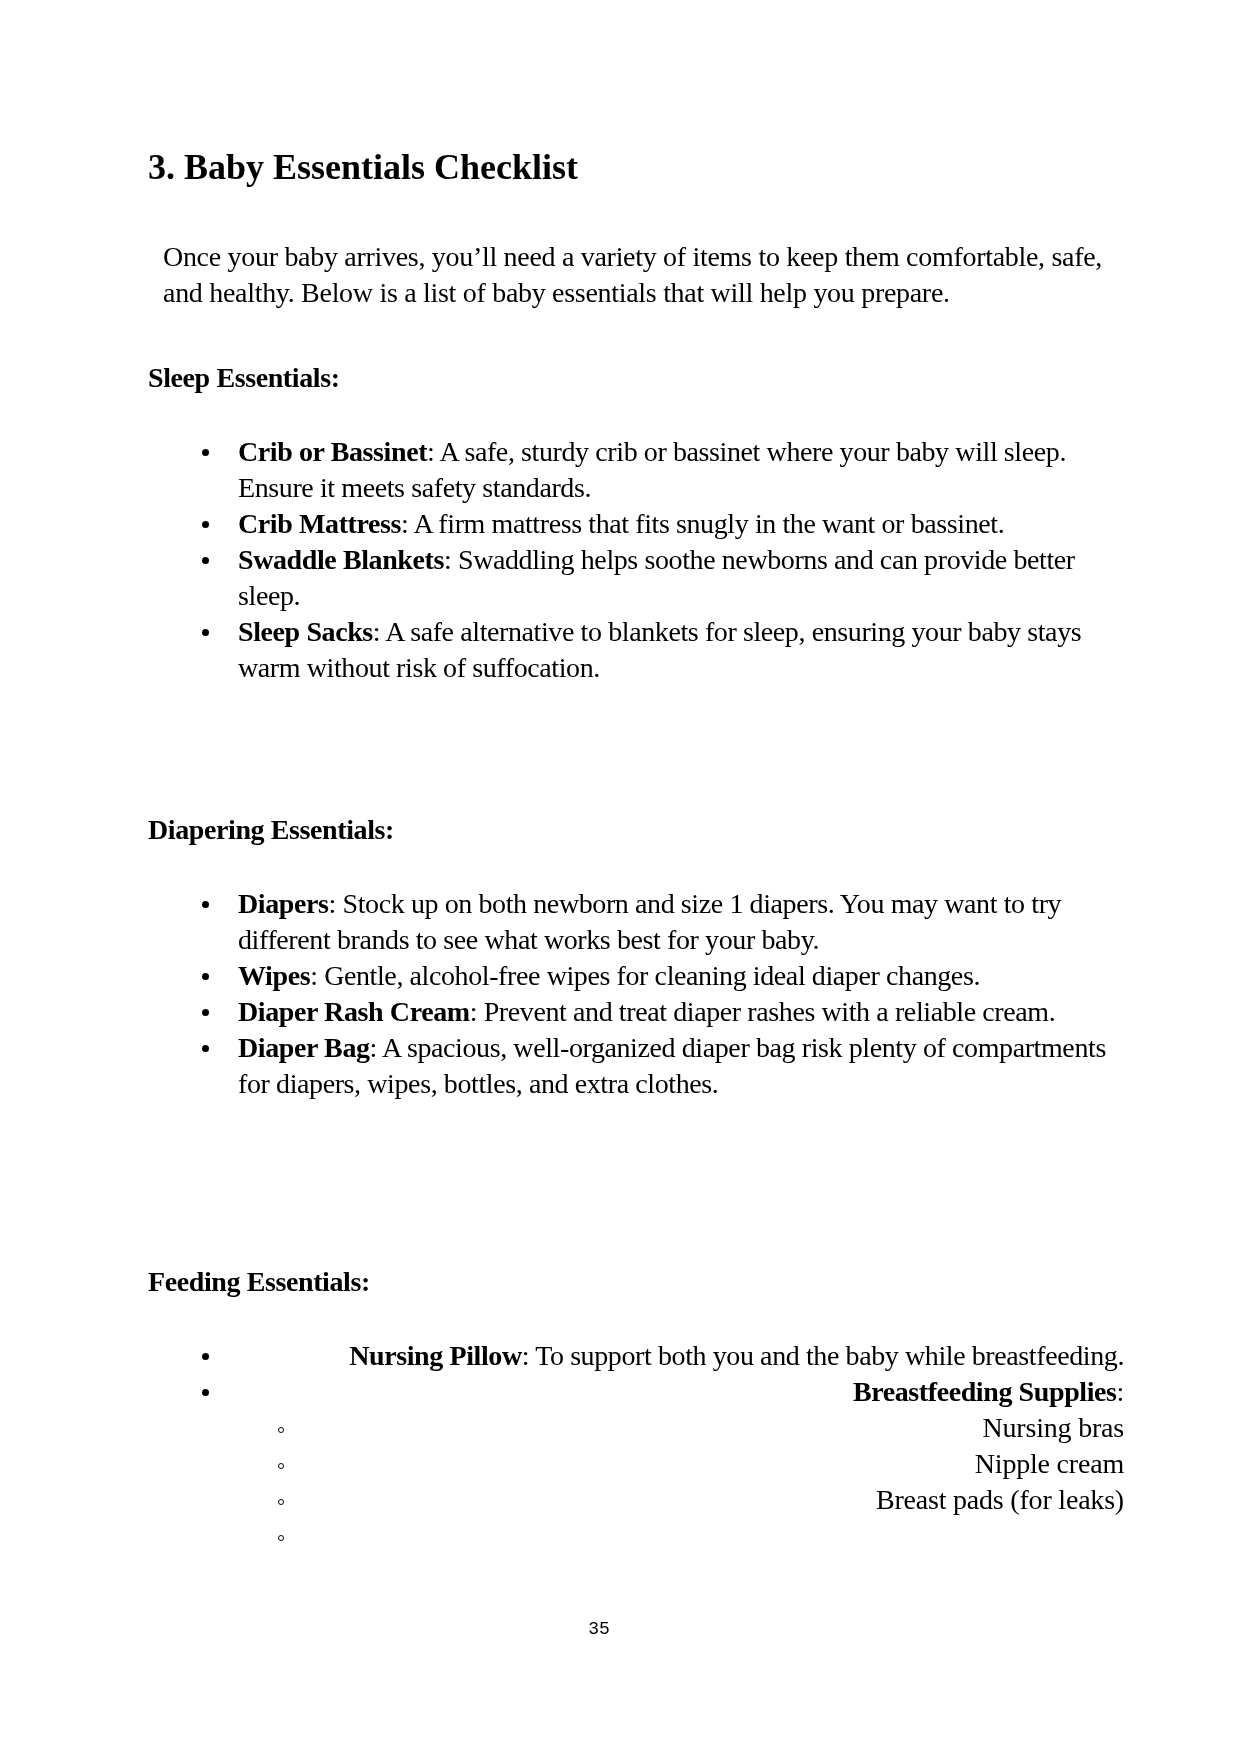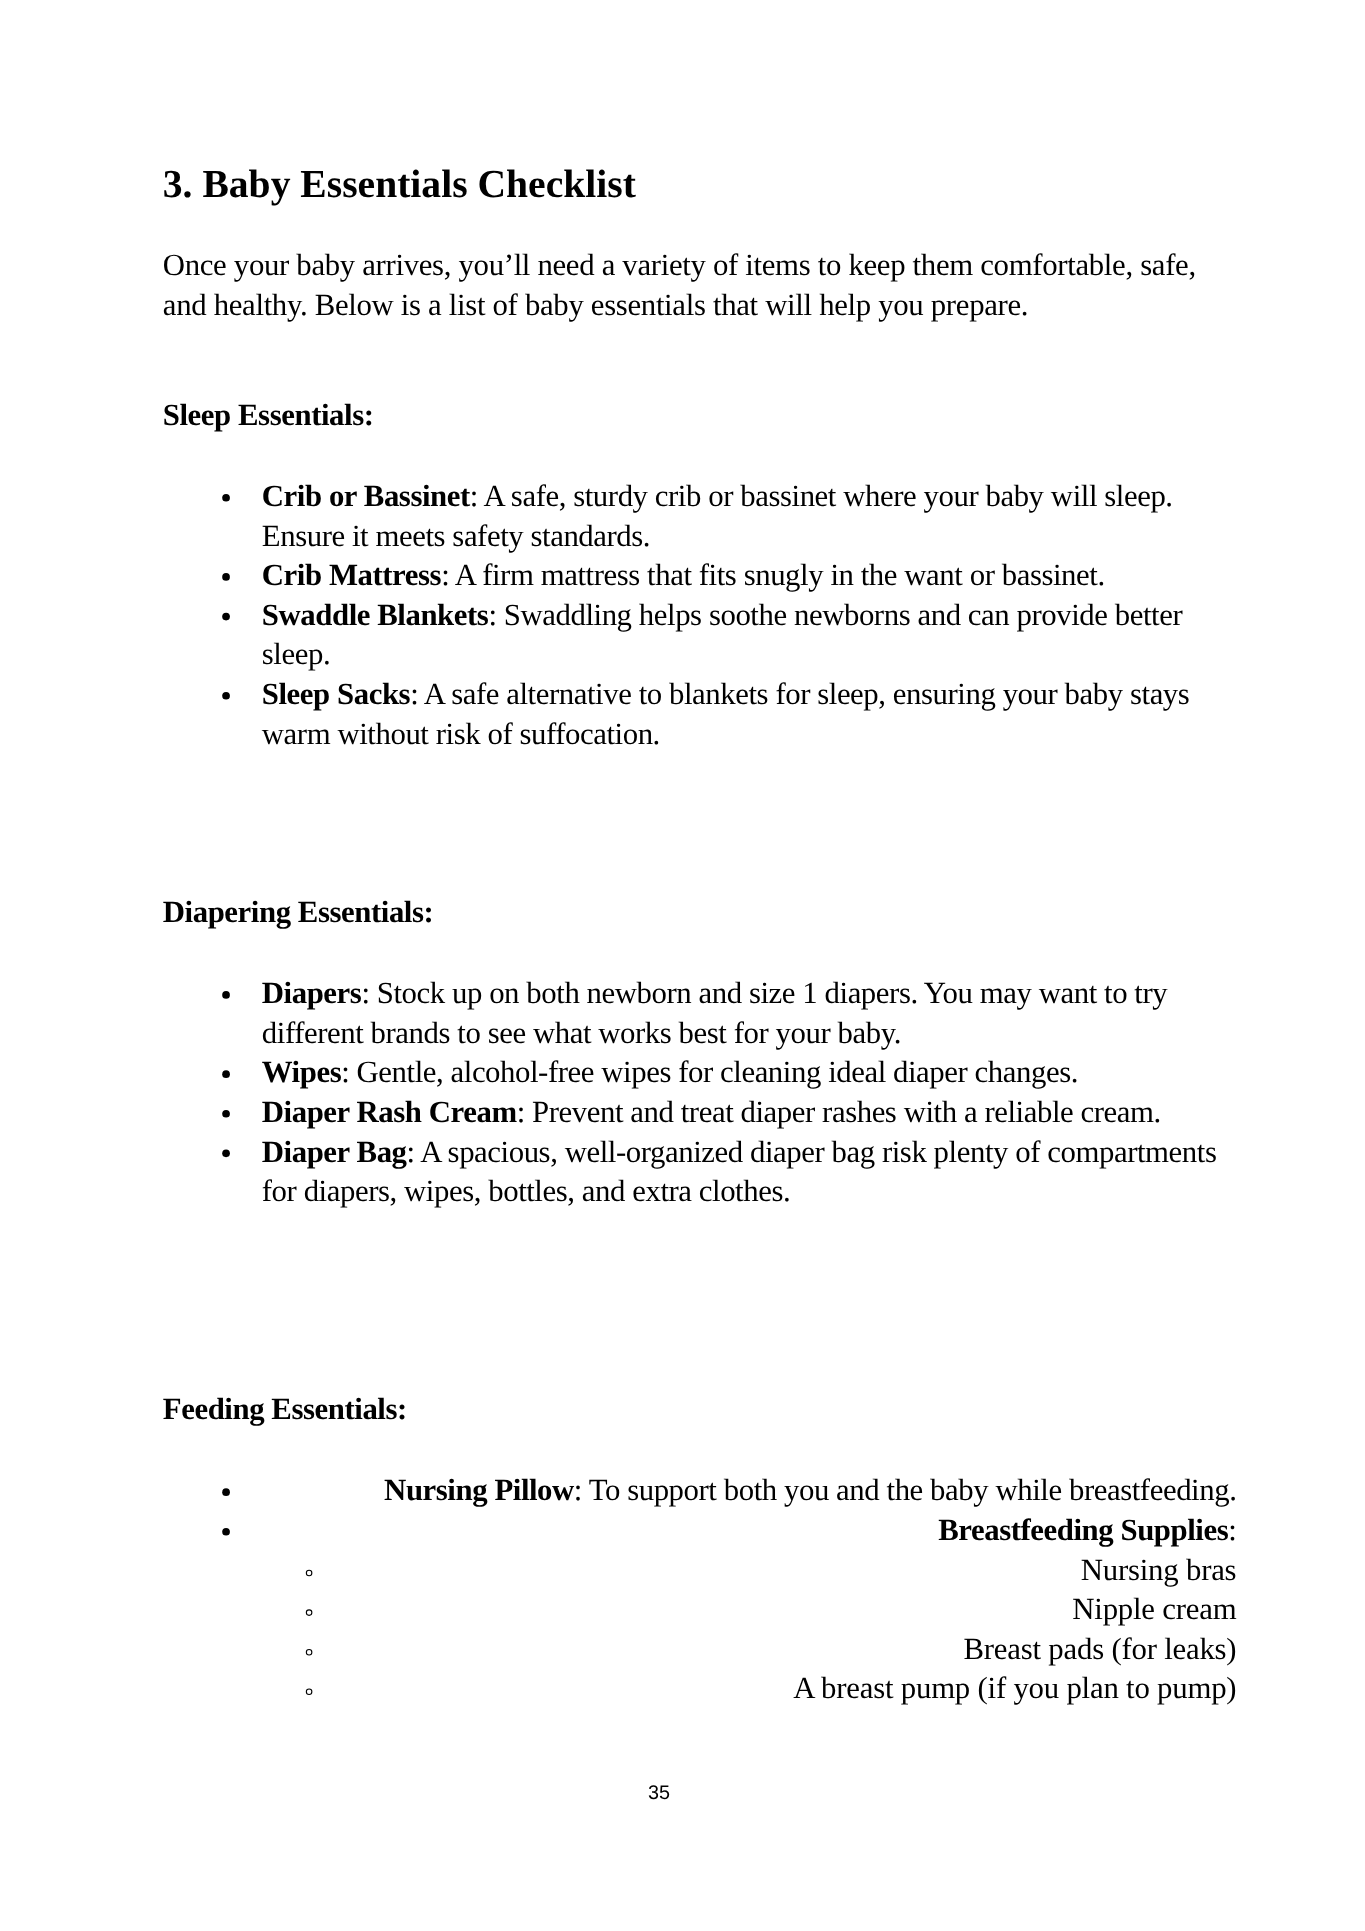--- a/index.html
+++ b/index.html
@@ -30,21 +30,21 @@
       font-size: 36px;
       font-weight: bold;
       line-height: 42px;
       white-space: nowrap;
     }
     .intro {
       position: absolute;
       left: 148px;
       top: 224px;
       width: 960px;
-      margin: 0;
+      margin: 15px;
       font-size: 28px;
       line-height: 36px;
       letter-spacing: -0.3px;
     }
     .section-heading {
       position: absolute;
       left: 148px;
       margin: 0;
       font-size: 28px;
       font-weight: bold;
@@ -98,21 +98,21 @@
       border-radius: 50%;
       border: 1px solid #000;
       box-sizing: border-box;
     }
     .page-number {
       position: absolute;
       left: 0;
       width: 1198px;
       top: 1618px;
       text-align: center;
-      font-family: Liberation Sans, sans-serif;
+      font-family: Liberation Mono, monospace;
       font-size: 18px;
       line-height: 22px;
     }
   </style>
 </head>
 <body>
 
 <div class="page">
 
   <h1 class="title">3. Baby Essentials Checklist</h1>
@@ -176,21 +176,20 @@
         <li class="sub-item">
           <span class="sub-bullet"></span>
           <span>Nipple cream</span>
         </li>
         <li class="sub-item">
           <span class="sub-bullet"></span>
           <span>Breast pads (for leaks)</span>
         </li>
         <li class="sub-item">
           <span class="sub-bullet"></span>
-          <span>A breast pump (if you plan to pump)</span>
         </li>
       </ul>
     </li>
   </ul>
 
   <div class="page-number">35</div>
 
 </div>
 
 </body></html>

